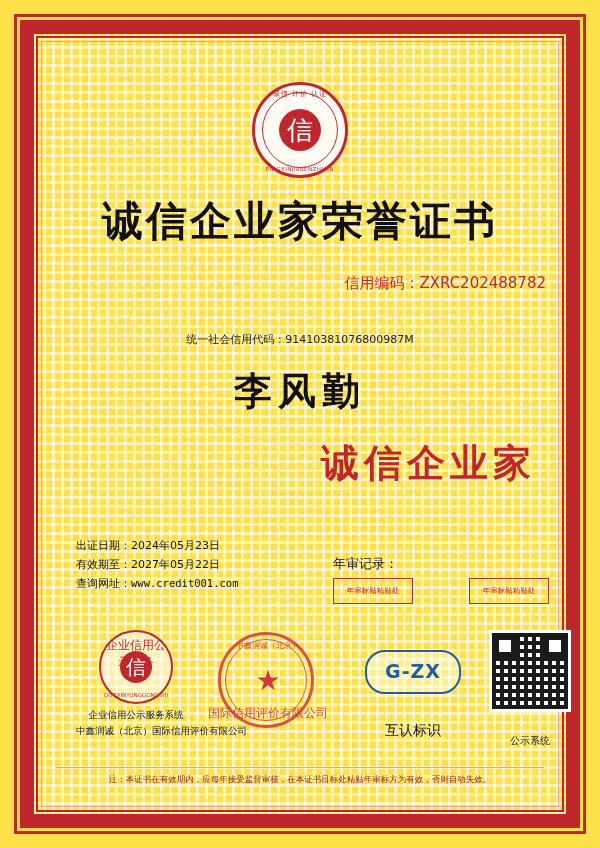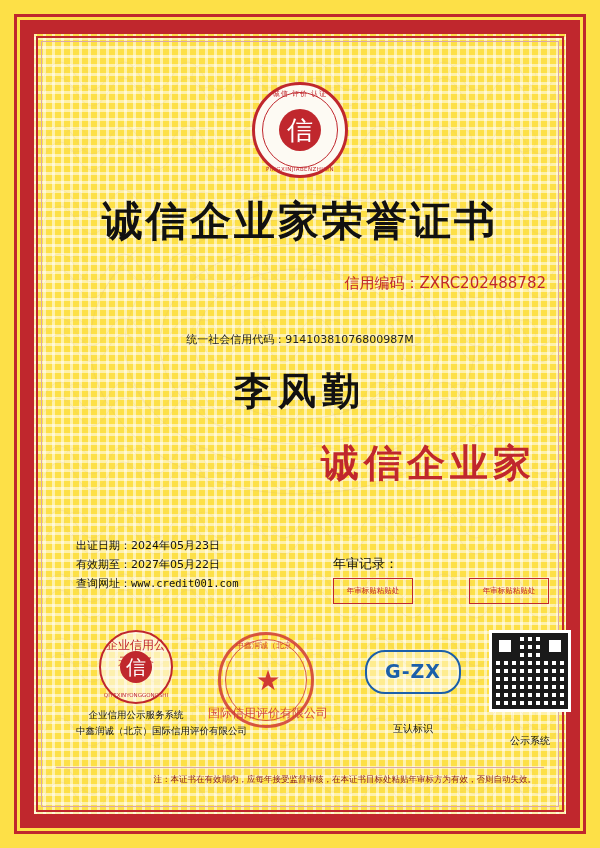--- a/index.html
+++ b/index.html
@@ -361,21 +361,21 @@
     font-family: "DejaVu Sans", sans-serif;
     font-size: 19px;
     font-weight: bold;
     line-height: 38px;
     letter-spacing: 1px;
     background: rgba(255,255,255,0.4);
   }
   .mutual .cap {
     margin-top: 28px;
     font-family: "DejaVu Sans", sans-serif;
-    font-size: 10px;
+    font-size: 14px;
     color: #111111;
   }
 
   .qr { left: 418px; top: 0; width: 108px; text-align: center; }
   .qr .code {
     width: 82px; height: 82px;
     margin: 0 auto;
     background-color: #ffffff;
     background-image:
       repeating-linear-gradient(90deg, #1a1a1a 0 4px, transparent 4px 8px),
@@ -404,21 +404,21 @@
 
   
   .footnote {
     position: absolute;
     left: 16px;
     right: 16px;
     bottom: 14px;
     font-family: "DejaVu Sans", sans-serif;
     font-size: 8.5px;
     color: #8a1f22;
-    text-align: right;
+    text-align: center;
     white-space: nowrap;
   }
   .footnote-rule {
     position: absolute;
     left: 8px; right: 8px;
     bottom: 32px;
     height: 1px;
     background: #d9a7a9;
   }
 </style>

